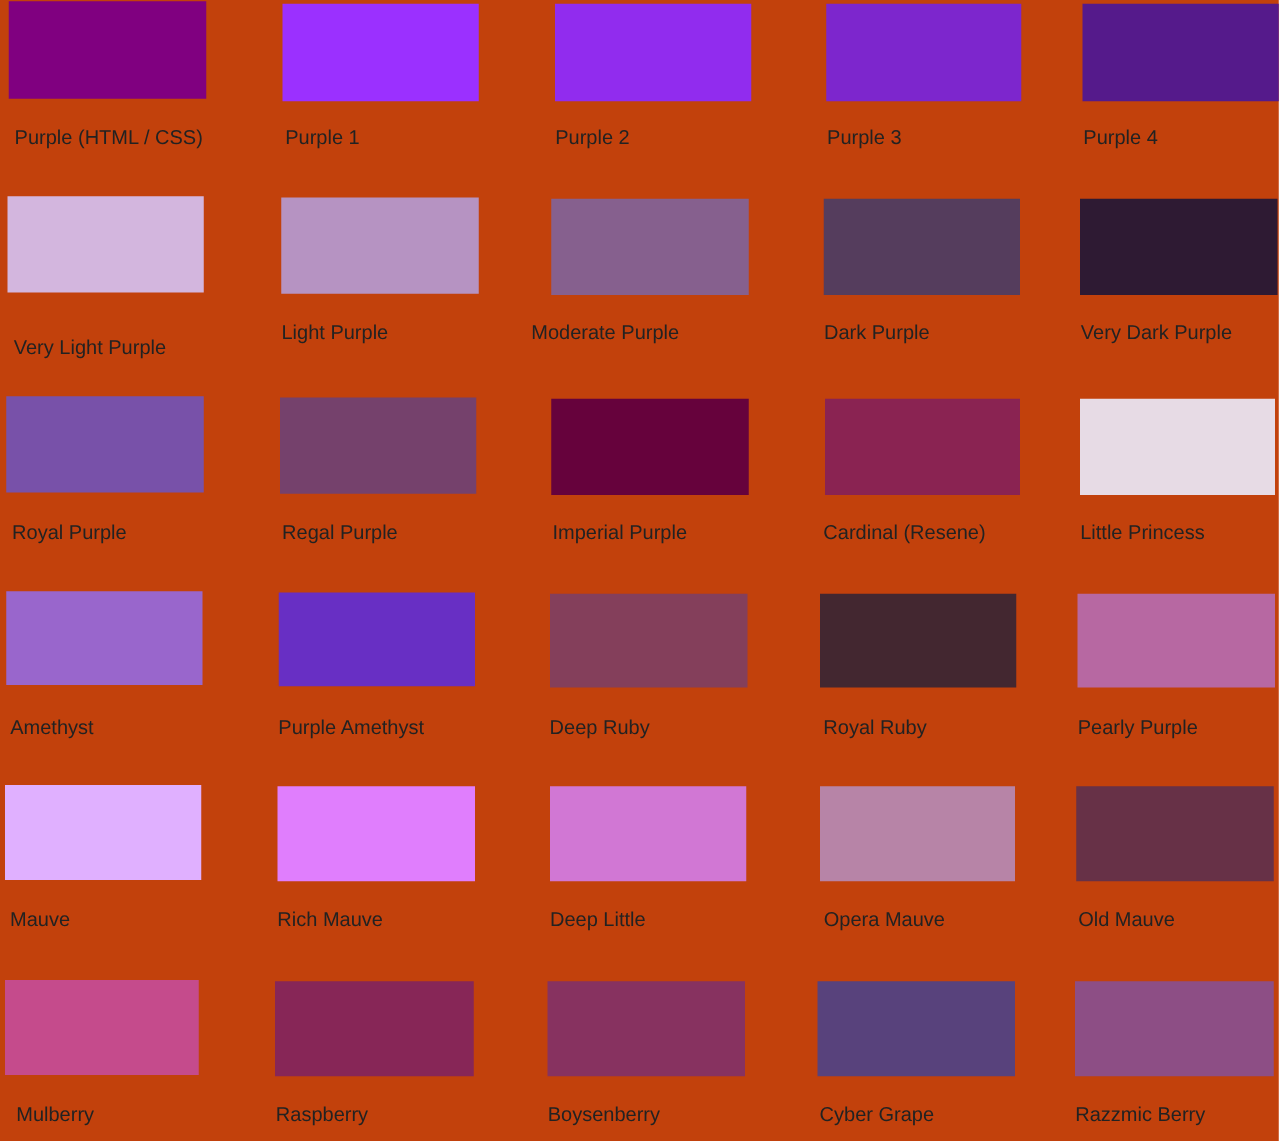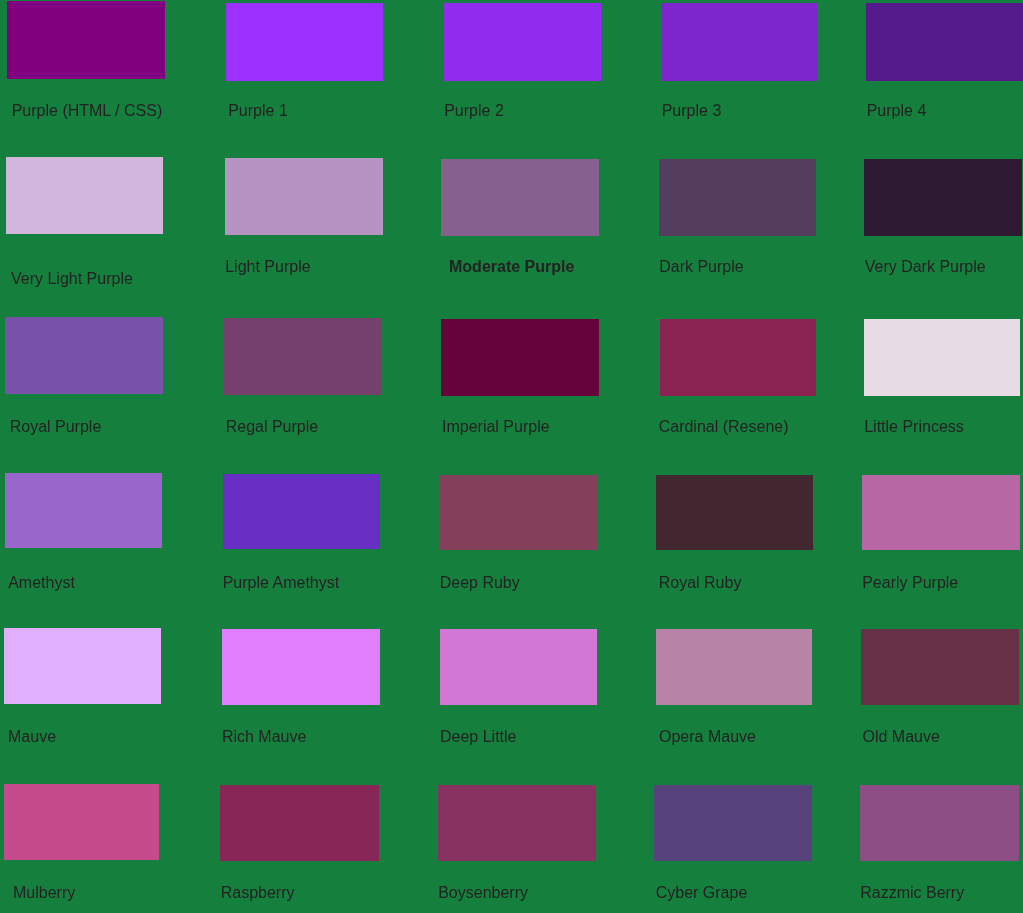--- a/index.html
+++ b/index.html
@@ -12,21 +12,21 @@
     width: 1023px;
     height: 913px;
     overflow: hidden;
     font-family: "Liberation Sans", sans-serif;
     -webkit-font-smoothing: antialiased;
   }
   #swatch-sheet {
     position: relative;
     width: 1023px;
     height: 913px;
-    background: #15803d;
+    background: #c2410c;
     overflow: hidden;
   }
   .swatch-cell {
     position: absolute;
     left: 0;
     top: 0;
   }
   .swatch-chip {
     position: absolute;
     display: block;
@@ -67,21 +67,21 @@
   <div class="swatch-cell">
     <div class="swatch-chip" style="left: 5.5px; top: 157.2px; width: 157.4px; height: 77.2px; background-color: rgb(211, 182, 222);"></div>
     <div class="swatch-label" style="left: 11px; top: 271px;">Very Light Purple</div>
   </div>
   <div class="swatch-cell">
     <div class="swatch-chip" style="left: 224.5px; top: 158.3px; width: 158px; height: 77.2px; background-color: rgb(182, 147, 194);"></div>
     <div class="swatch-label" style="left: 225.2px; top: 259px; text-align: center;">Light Purple</div>
   </div>
   <div class="swatch-cell">
     <div class="swatch-chip" style="left: 441.4px; top: 158.8px; width: 157.6px; height: 77.2px; background-color: rgb(134, 96, 142);"></div>
-    <div class="swatch-label" style="left: 449px; top: 259px; font-weight: bold;">Moderate Purple</div>
+    <div class="swatch-label" style="left: 425px; top: 259px;">Moderate Purple</div>
   </div>
   <div class="swatch-cell">
     <div class="swatch-chip" style="left: 658.7px; top: 158.8px; width: 157.8px; height: 77.2px; background-color: rgb(85, 61, 93);"></div>
     <div class="swatch-label" style="left: 659.2px; top: 259px;">Dark Purple</div>
   </div>
   <div class="swatch-cell">
     <div class="swatch-chip" style="left: 864px; top: 158.8px; width: 157.5px; height: 77.2px; background-color: rgb(46, 26, 51);"></div>
     <div class="swatch-label" style="left: 864.7px; top: 259px;">Very Dark Purple</div>
   </div>
   <div class="swatch-cell">

